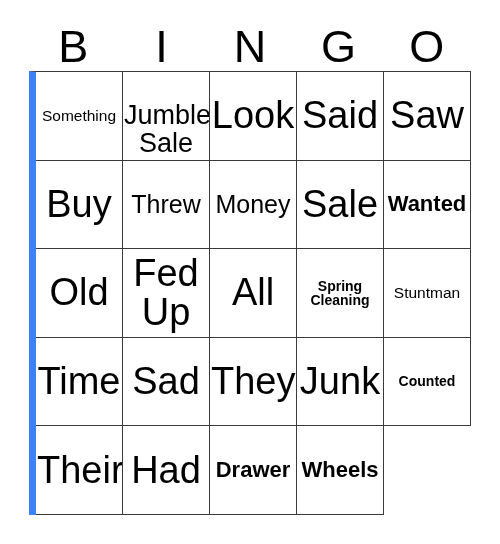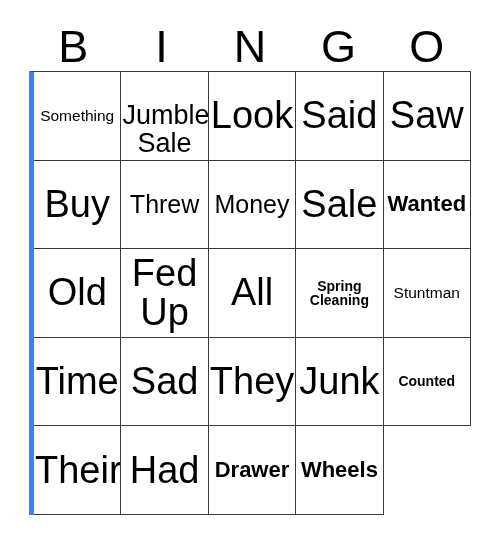--- a/index.html
+++ b/index.html
@@ -48,21 +48,21 @@
   }
 
   
   #bingo-grid {
     position: absolute;
     left: 29px;
     top: 71px;
     width: 442px;
     height: 444px;
     border-top: 1px solid #3a3a3a;
-    border-left: 5px solid #3b82f6;
+    border-left: 7px solid #3b82f6;
     box-sizing: border-box;
     background: #ffffff;
     display: grid;
     grid-template-columns: repeat(5, 1fr);
     grid-template-rows: repeat(5, 1fr);
   }
 
   .bingo-cell {
     border-right: 1px solid #3a3a3a;
     border-bottom: 1px solid #3a3a3a;

